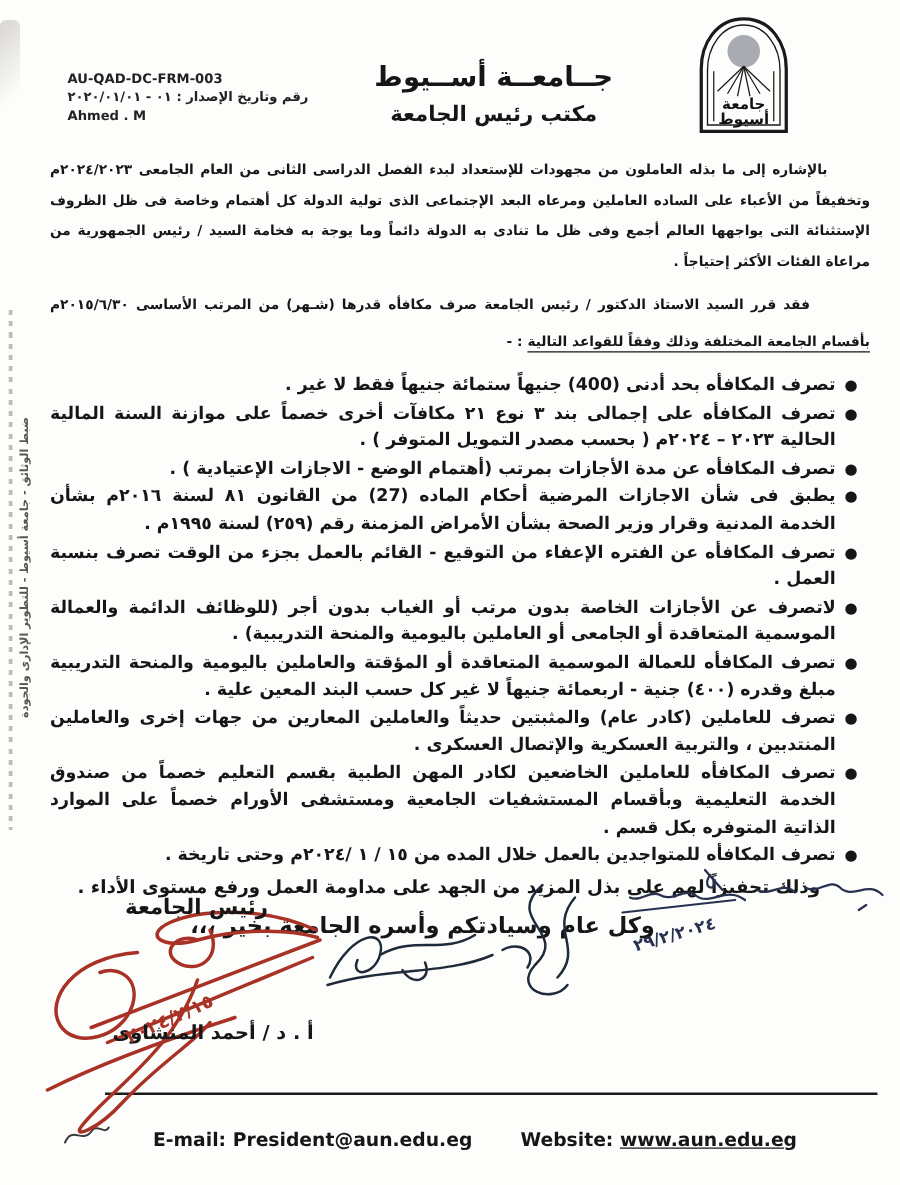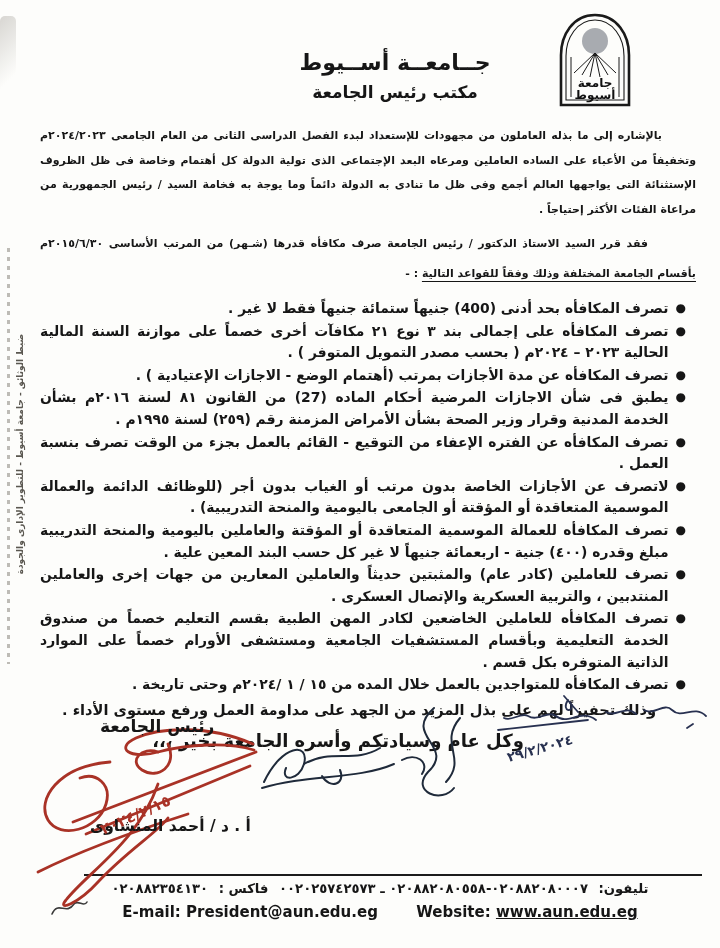--- a/index.html
+++ b/index.html
@@ -68,20 +68,25 @@
   .bottom-scribble { position:absolute; left:48px; top:894px; }
 </style>
 </head>
 <body>
 
 <div class="page">
 
   <div class="scan-corner"></div>
   <div class="perforation"></div>
 
+  <div class="form-codes">
+    <div>AU-QAD-DC-FRM-003</div>
+    <div class="ar">رقم وتاريخ الإصدار : ٠١ - ٢٠٢٠/٠١/٠١</div>
+    <div>Ahmed . M</div>
+  </div>
 
   <div class="header-center">
     <div class="university">جــامعــة أســيوط</div>
     <div class="office">مكتب رئيس الجامعة</div>
   </div>
 
   <div class="logo">
     <svg width="88" height="98" viewBox="0 0 88 98">
       <path d="M44,4 C22,4 10,24 10,44 L10,94 L78,94 L78,44 C78,24 66,4 44,4 Z" fill="none" stroke="#1a1a1a" stroke-width="2.6"></path>
       <path d="M44,9 C26,9 15,27 15,45 L15,89 L73,89 L73,45 C73,27 62,9 44,9 Z" fill="none" stroke="#1a1a1a" stroke-width="1.1"></path>
@@ -124,21 +129,21 @@
       <div class="rule">
           <span class="bullet">●</span>
           <span class="rule-text">يطبق فى شأن الاجازات المرضية أحكام الماده (27) من القانون ٨١ لسنة ٢٠١٦م بشأن الخدمة المدنية وقرار وزير الصحة بشأن الأمراض المزمنة رقم (٢٥٩) لسنة ١٩٩٥م .</span>
         </div>
       <div class="rule">
           <span class="bullet">●</span>
           <span class="rule-text">تصرف المكافأه عن الفتره الإعفاء من التوقيع - القائم بالعمل بجزء من الوقت تصرف بنسبة العمل .</span>
         </div>
       <div class="rule">
           <span class="bullet">●</span>
-          <span class="rule-text">لاتصرف عن الأجازات الخاصة بدون مرتب أو الغياب بدون أجر (للوظائف الدائمة والعمالة الموسمية المتعاقدة أو المؤقتة أو الجامعى باليومية والمنحة التدريبية) .</span>
+          <span class="rule-text">لاتصرف عن الأجازات الخاصة بدون مرتب أو الغياب بدون أجر (للوظائف الدائمة والعمالة الموسمية المتعاقدة أو الجامعى أو العاملين باليومية والمنحة التدريبية) .</span>
         </div>
       <div class="rule">
           <span class="bullet">●</span>
           <span class="rule-text">تصرف المكافأه للعمالة الموسمية المتعاقدة أو المؤقتة والعاملين باليومية والمنحة التدريبية مبلغ وقدره (٤٠٠) جنية - اربعمائة جنيهاً لا غير كل حسب البند المعين علية .</span>
         </div>
       <div class="rule">
           <span class="bullet">●</span>
           <span class="rule-text">تصرف للعاملين (كادر عام) والمثبتين حديثاً والعاملين المعارين من جهات إخرى والعاملين المنتدبين ، والتربية العسكرية والإتصال العسكرى .</span>
         </div>
       <div class="rule">
@@ -195,26 +200,20 @@
       <path d="M225,38 L219,42"></path>
       <path d="M128,34 C112,22 100,40 88,30 C80,24 70,36 60,30 C52,26 44,36 36,32"></path>
       <path d="M100,14 C92,26 108,28 102,16"></path>
       <path d="M96,10 L110,26"></path>
       <path d="M30,44 L120,34"></path>
     </svg>
   </div>
   <div class="note-date">٢٩/٢/٢٠٢٤</div>
 
   <div class="footer-rule"></div>
-  <div class="footer-contact">
-    <span>تليفون:</span>
-    <span>٠٢٠٨٨٢٠٨٠٠٠٧-٠٢٠٨٨٢٠٨٠٥٥٨ ـ ٠٠٢٠٢٥٧٤٢٥٧٣</span>
-    <span>فاكس :</span>
-    <span>٠٢٠٨٨٢٣٥٤١٣٠</span>
-  </div>
   <div class="footer-web">
     <span>E-mail:</span>
     <span>President@aun.edu.eg</span>
     <span class="gap"></span>
     <span>Website:</span>
     <span class="site">www.aun.edu.eg</span>
   </div>
 
   <div class="bottom-scribble">
     <svg width="42" height="26" viewBox="0 0 42 26" fill="none" stroke="#3a3a3a" stroke-width="1.6" stroke-linecap="round">

